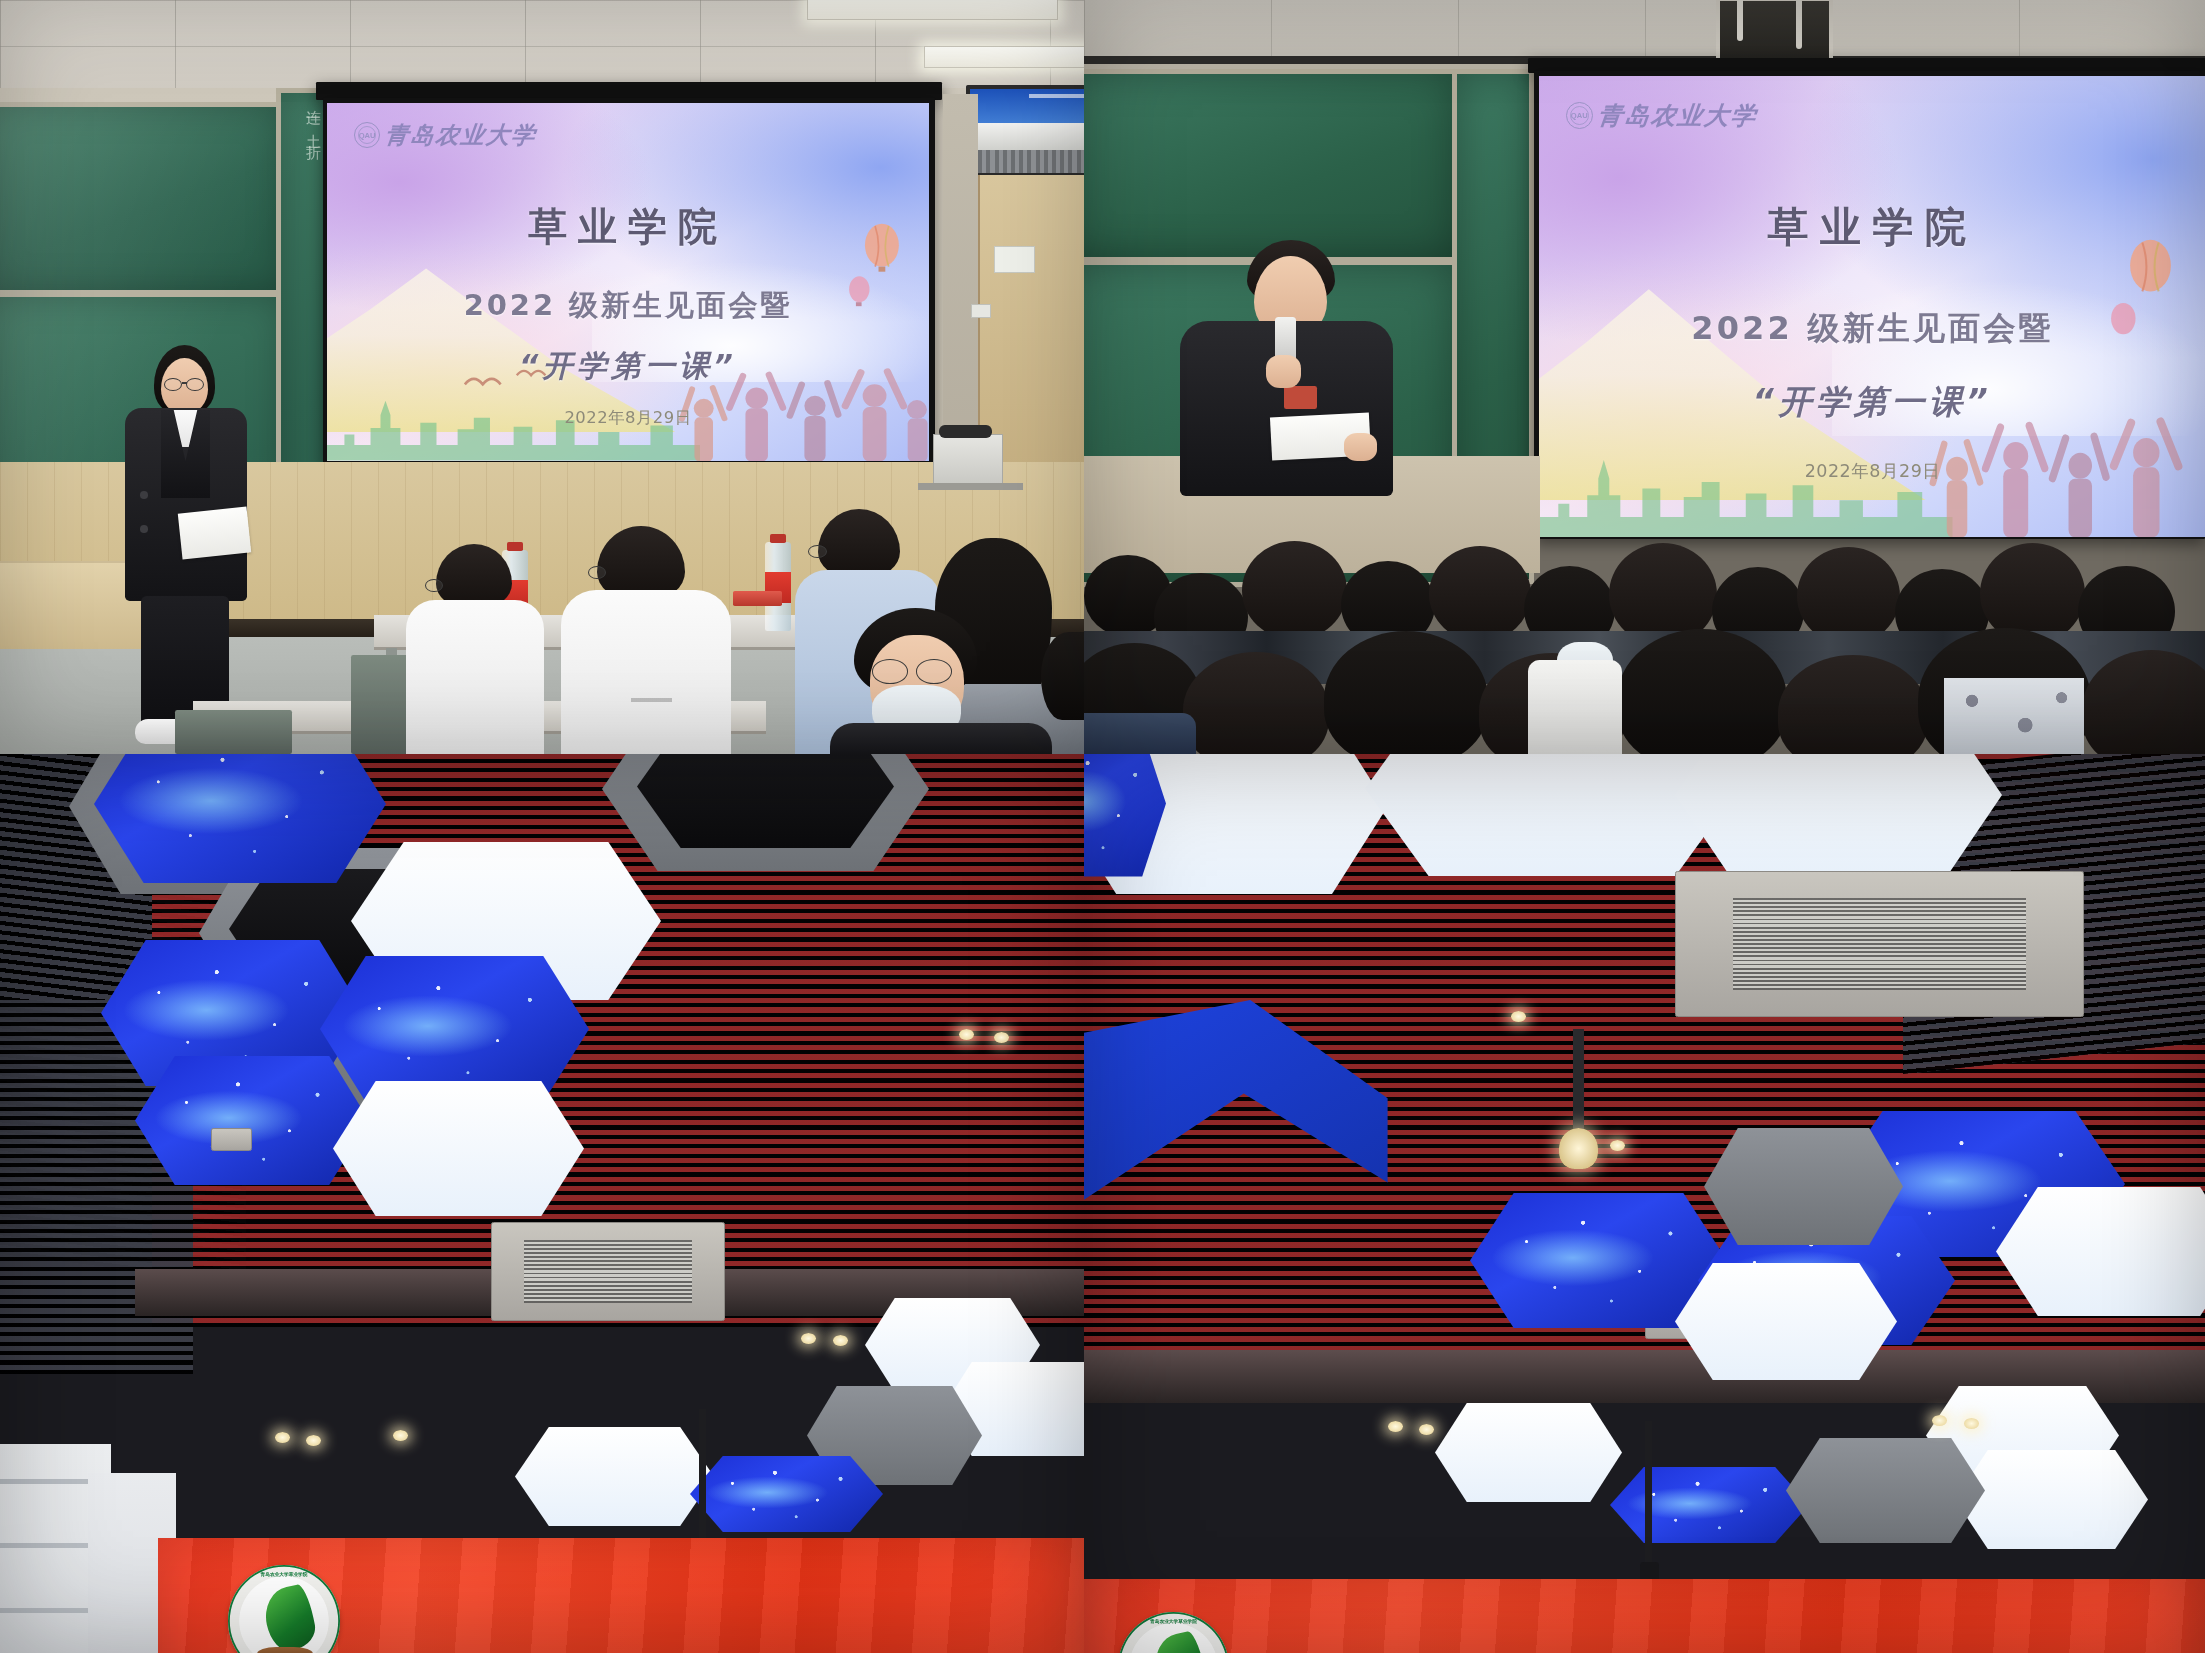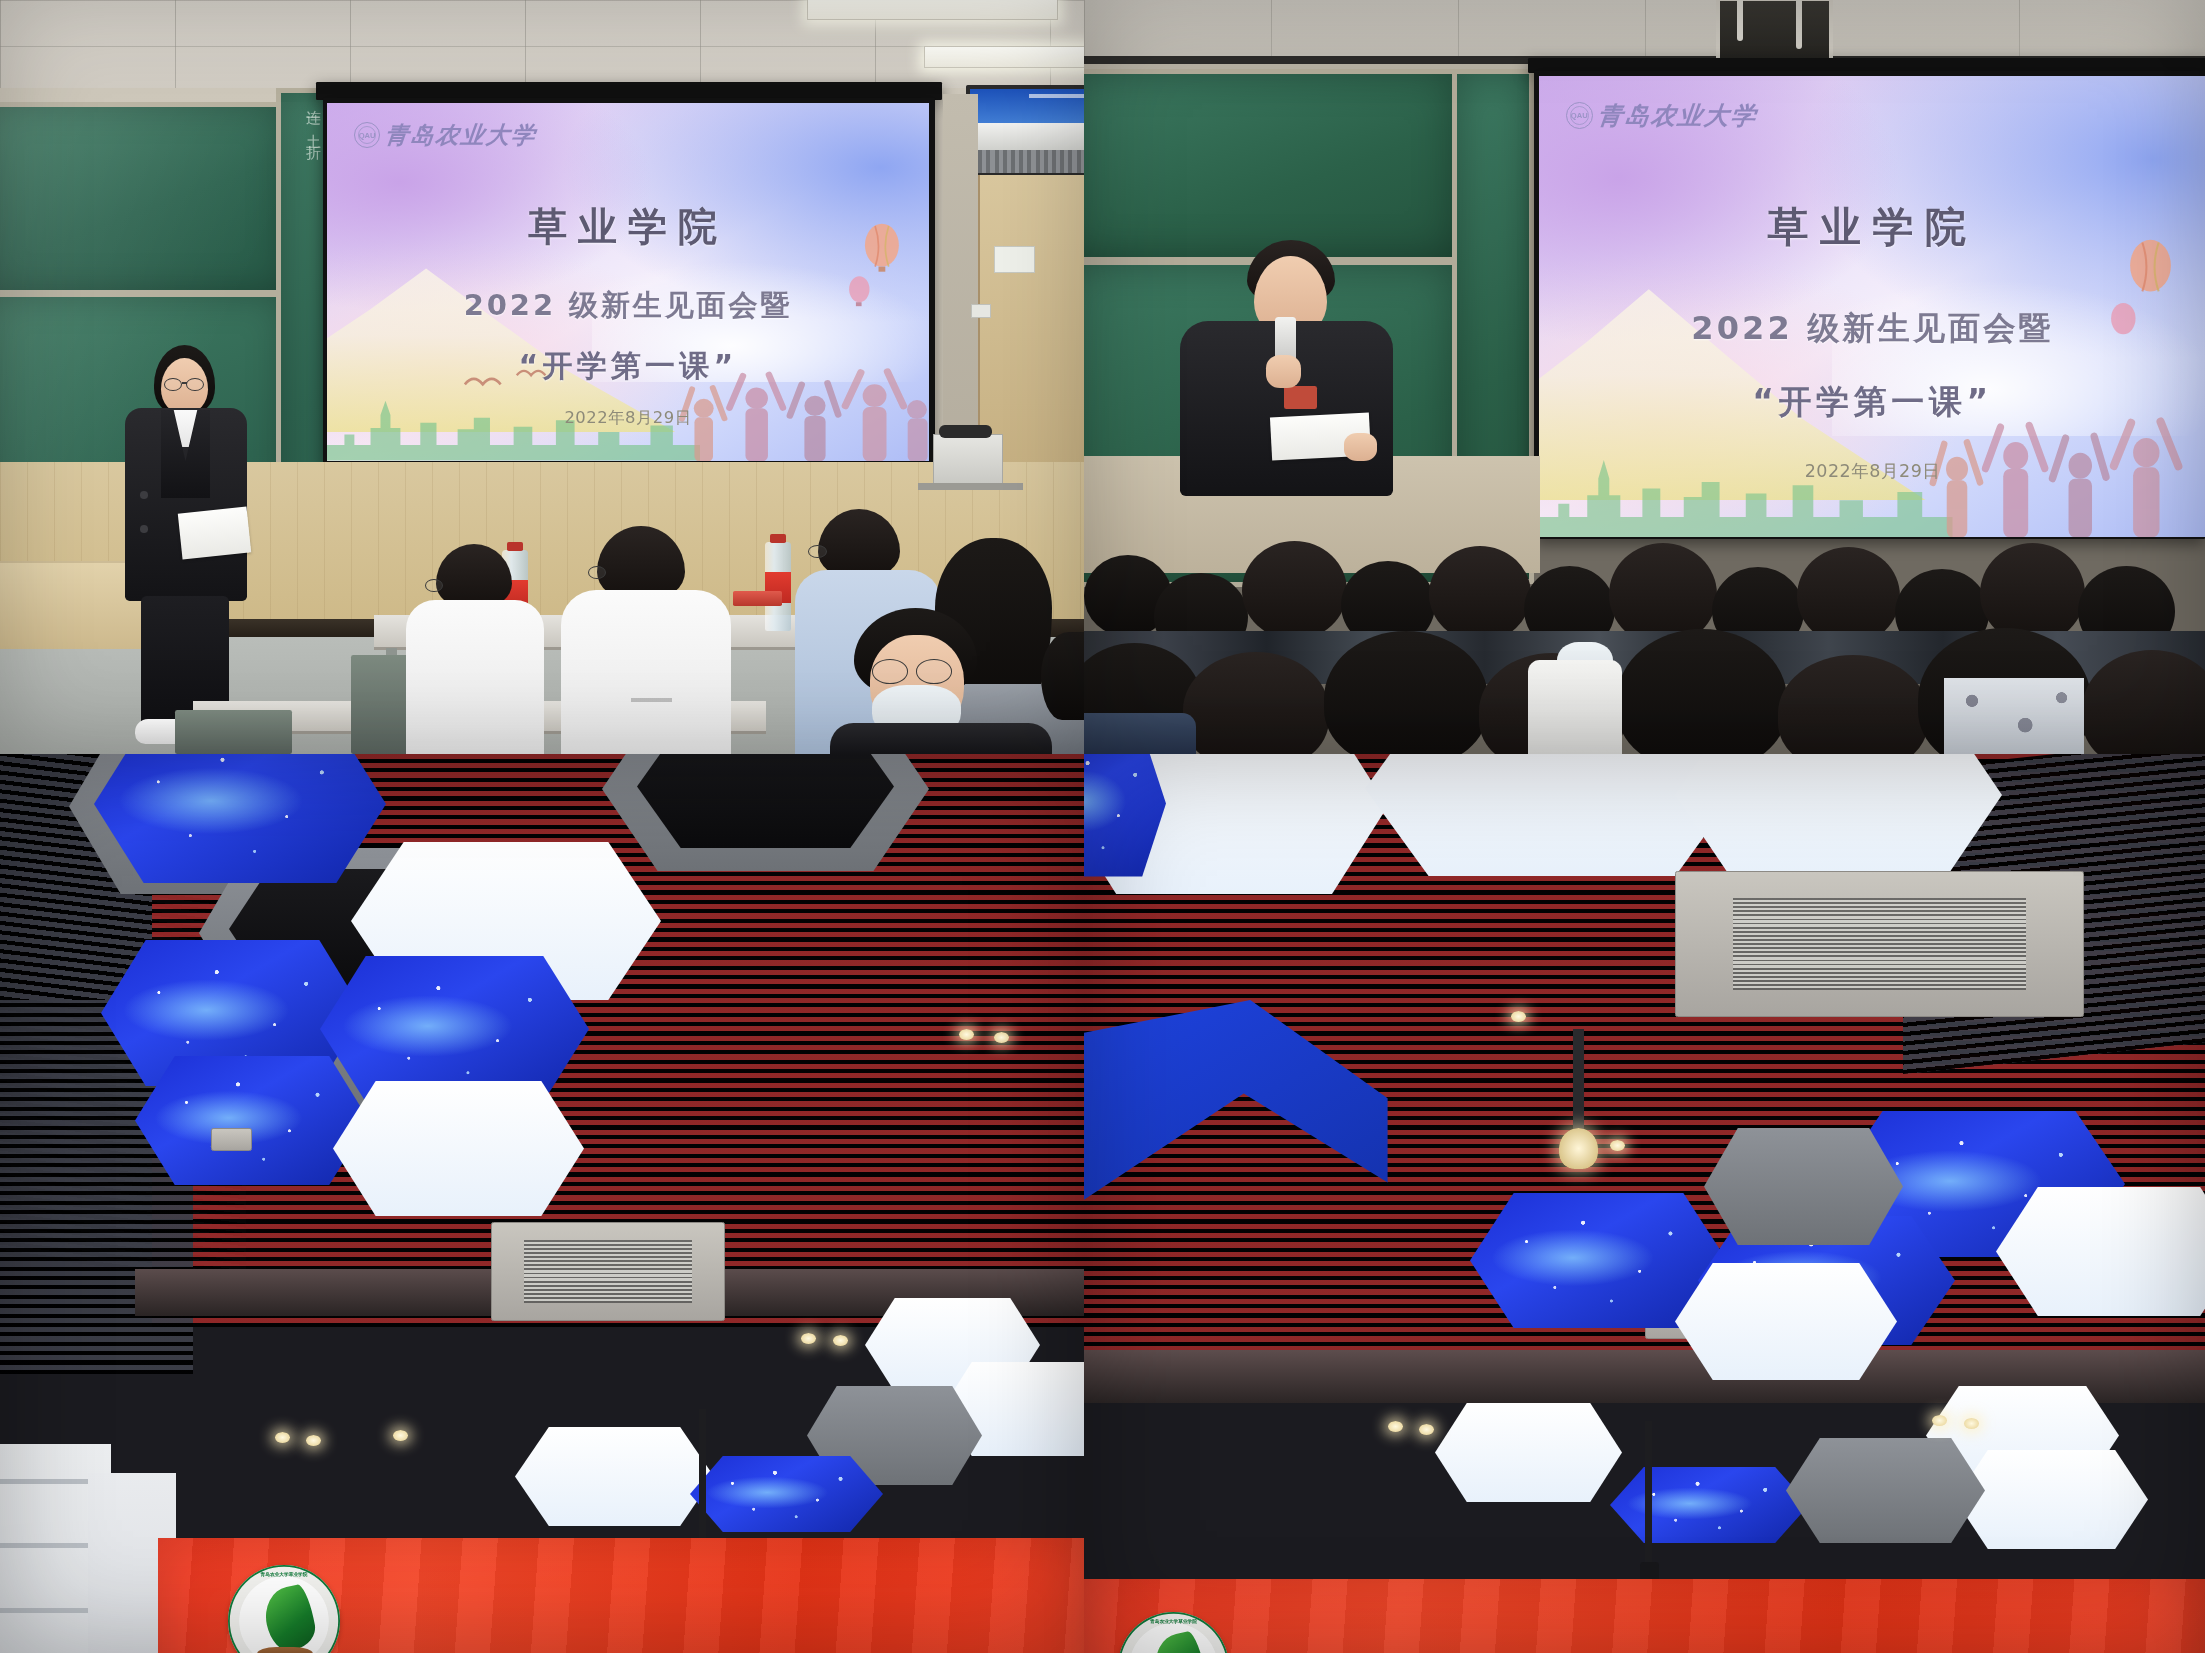--- a/index.html
+++ b/index.html
@@ -143,20 +143,21 @@
     letter-spacing:.10em;
     color:#7d7a92;
     text-shadow:0 1.2px 1.8px rgba(255,255,255,.75);
   }
   .slide-sub2 {
     font-family:"DejaVu Sans", sans-serif;
     font-weight:bold;
     letter-spacing:.14em;
     color:#6f6c87;
     text-shadow:0 1.2px 1.8px rgba(255,255,255,.75);
+    font-style:italic;
   }
   .slide-date {
     font-family:"DejaVu Sans", sans-serif;
     color:#8d8a79;
     letter-spacing:.03em;
   }
 
   
   .head { border-radius:50% 50% 46% 46%/ 56% 56% 44% 44%; }
   .hair-dark { background:linear-gradient(#1d1a18,#0d0b0a); }

